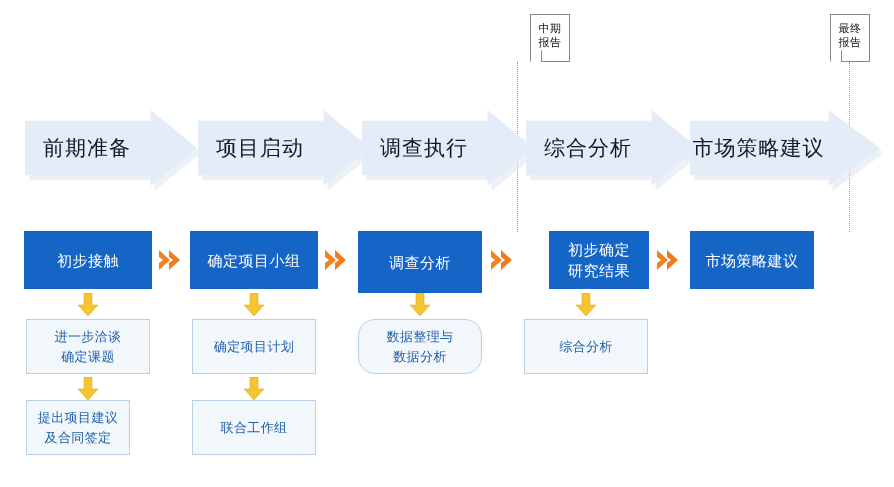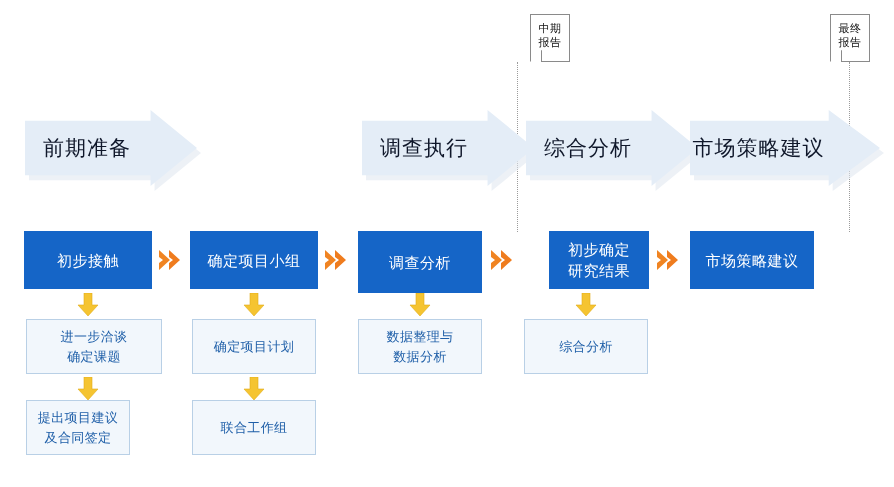--- a/index.html
+++ b/index.html
@@ -174,20 +174,28 @@
 
   <div class="phase" style="left:25px; width:172px;">
     <div class="phase-shadow"></div>
     <div class="phase-shape">
       <div class="phase-inner">
         <span class="phase-label">前期准备</span>
       </div>
     </div>
   </div>
 
+  <div class="phase" style="left:198px; width:172px;">
+    <div class="phase-shadow"></div>
+    <div class="phase-shape">
+      <div class="phase-inner">
+        <span class="phase-label">项目启动</span>
+      </div>
+    </div>
+  </div>
 
   <div class="phase" style="left:362px; width:172px;">
     <div class="phase-shadow"></div>
     <div class="phase-shape">
       <div class="phase-inner">
         <span class="phase-label">调查执行</span>
       </div>
     </div>
   </div>
 
@@ -255,21 +263,21 @@
       <polygon points="1,3 12,13 1,23 1,16 5,13 1,10" fill="#f08422"></polygon>
       <polygon points="11,3 22,13 11,23 11,16 15,13 11,10" fill="#ef7c1e"></polygon>
     </svg>
   </div>
 
   <div class="down-arrow" style="left:77px; top:293px;">
     <svg width="22" height="24" viewBox="0 0 22 24">
       <polygon points="7,0 15,0 15,12 21,12 11,23 1,12 7,12" fill="#f5c431" stroke="#e0ad18" stroke-width="0.6"></polygon>
     </svg>
   </div>
-  <div class="sub-box" style="left:26px; top:319px; width:136px; height:55px;">
+  <div class="sub-box" style="left:26px; top:319px; width:124px; height:55px;">
     <span>
       <span>进一步洽谈</span><br>
       <span>确定课题</span>
     </span>
   </div>
 
   <div class="down-arrow" style="left:77px; top:377px;">
     <svg width="22" height="24" viewBox="0 0 22 24">
       <polygon points="7,0 15,0 15,12 21,12 11,23 1,12 7,12" fill="#f5c431" stroke="#e0ad18" stroke-width="0.6"></polygon>
     </svg>
@@ -297,21 +305,21 @@
   </div>
   <div class="sub-box" style="left:192px; top:400px; width:124px; height:55px;">
     <span>联合工作组</span>
   </div>
 
   <div class="down-arrow" style="left:409px; top:293px;">
     <svg width="22" height="24" viewBox="0 0 22 24">
       <polygon points="7,0 15,0 15,12 21,12 11,23 1,12 7,12" fill="#f5c431" stroke="#e0ad18" stroke-width="0.6"></polygon>
     </svg>
   </div>
-  <div class="sub-box" style="left:358px; top:319px; width:124px; height:55px;">
+  <div class="sub-box" style="left:358px; top:319px; width:124px; height:55px;border-radius:17px;">
     <span>
       <span>数据整理与</span><br>
       <span>数据分析</span>
     </span>
   </div>
 
   <div class="down-arrow" style="left:575px; top:293px;">
     <svg width="22" height="24" viewBox="0 0 22 24">
       <polygon points="7,0 15,0 15,12 21,12 11,23 1,12 7,12" fill="#f5c431" stroke="#e0ad18" stroke-width="0.6"></polygon>
     </svg>

